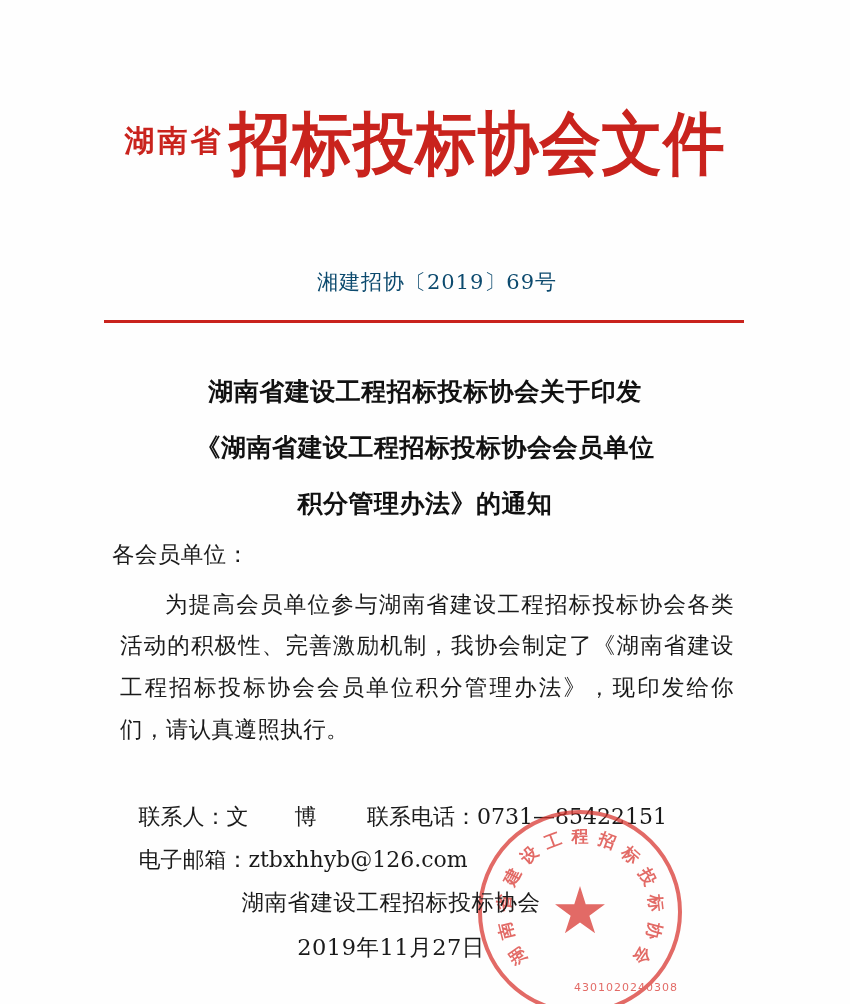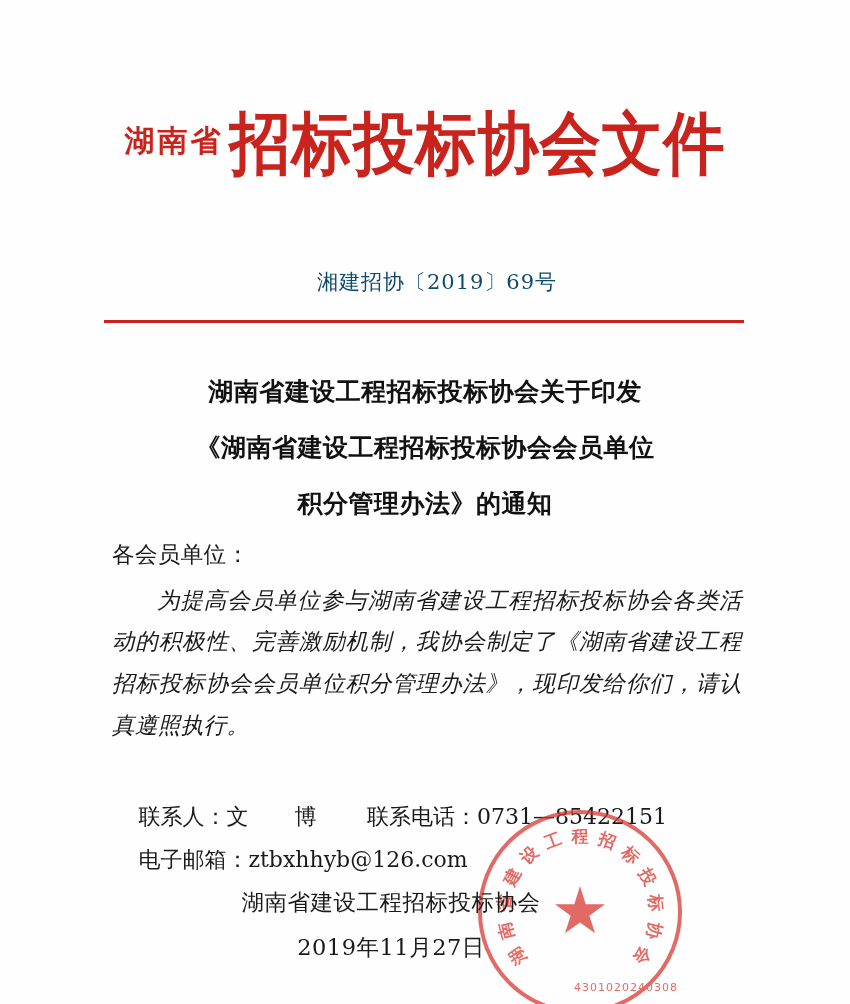--- a/index.html
+++ b/index.html
@@ -114,24 +114,23 @@
     font-family: "DejaVu Serif", "Liberation Serif", serif;
     font-size: 22.5px;
     line-height: 1.85;
     color: #1a1a1a;
     letter-spacing: 0.4px;
   }
   .salutation {
     margin: 0 0 4px 0;
   }
   .para {
-    margin: 0;
+    margin: 8px;
     text-indent: 2em;
     text-align: justify;
-    font-style: italic;
   }
 
   
   .contact-block {
     position: absolute;
     top: 796px;
     left: 112px;
     width: 640px;
     font-family: "DejaVu Serif", "Liberation Serif", serif;
     font-size: 22px;

